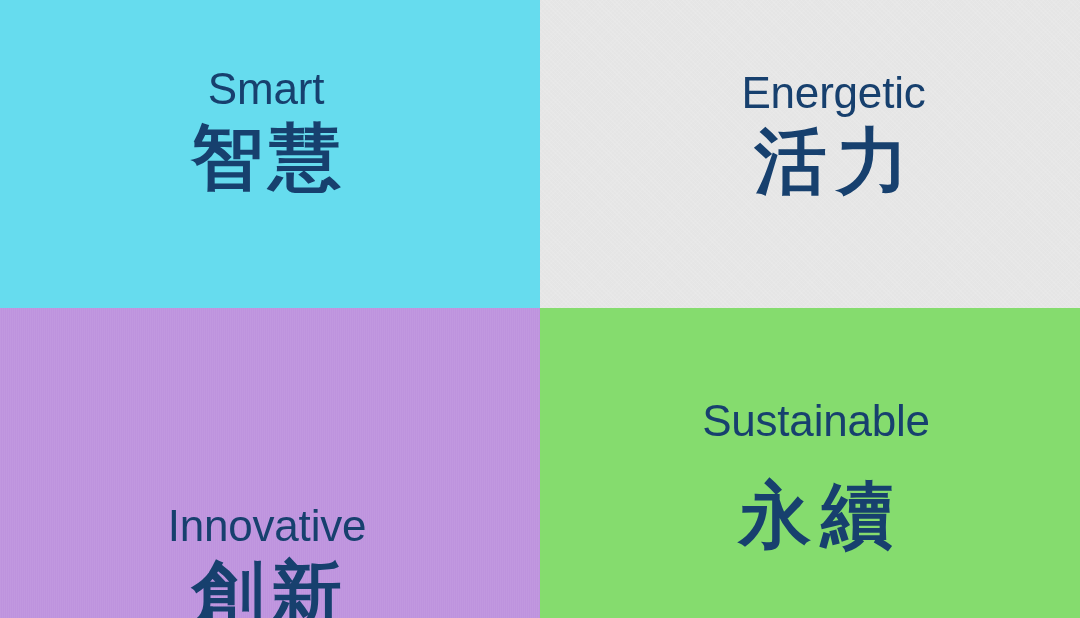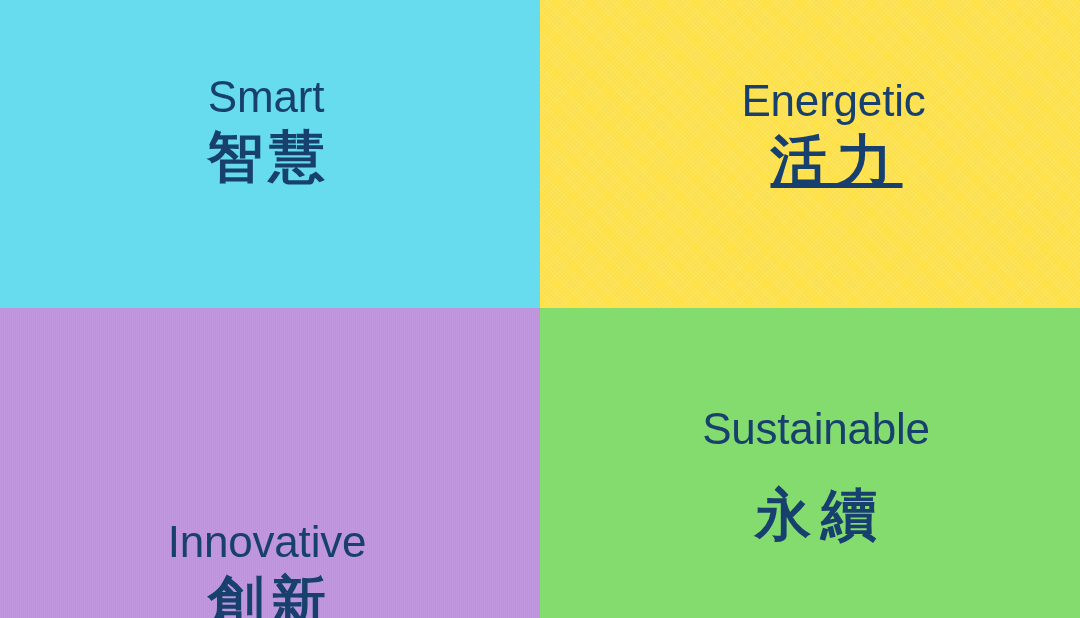--- a/index.html
+++ b/index.html
@@ -80,50 +80,50 @@
   }
 
   .en {
     font-size: 44px;
     font-weight: 400;
     letter-spacing: -0.2px;
     white-space: nowrap;
   }
 
   .zh {
-    font-size: 56px;
+    font-size: 72px;
     font-weight: 700;
     letter-spacing: 6px;
     margin-top: 10px;
     margin-left: 6px; 
     white-space: nowrap;
   }
 
   
   .q-smart .stack       { transform: translate(-4px, -24px); }
   .q-energetic .stack   { transform: translate(6px, -20px); }
   .q-innovative .stack  { transform: translate(-3px, 12px); }
   .q-sustainable .stack { transform: translate(6px, 12px); }
 
-  .q-energetic .zh { letter-spacing: 10px; margin-left: 6px; text-decoration: underline; }
+  .q-energetic .zh { letter-spacing: 10px; margin-left: 6px; }
   .q-sustainable .zh { letter-spacing: 10px; margin-left: 10px; margin-top: 36px; }
 </style>
 </head>
 <body>
 
 <div class="grid">
 
   <div class="quad q-smart" style="background:#66DCEE; color:#17406E;">
     <div class="stack">
       <div class="en">Smart</div>
       <div class="zh">智慧</div>
     </div>
   </div>
 
-  <div class="quad q-energetic textured-diag" style="background:#fde047; color:#17406E;padding-left:35px;">
+  <div class="quad q-energetic textured-diag" style="background:#e5e5e5; color:#17406E;padding-left:35px;">
     <div class="stack">
       <div class="en">Energetic</div>
       <div class="zh">活力</div>
     </div>
   </div>
 
   <div class="quad q-innovative textured" style="background:#BE93DE; color:#17406E;justify-content:flex-end;">
     <div class="stack">
       <div class="en">Innovative</div>
       <div class="zh">創新</div>

